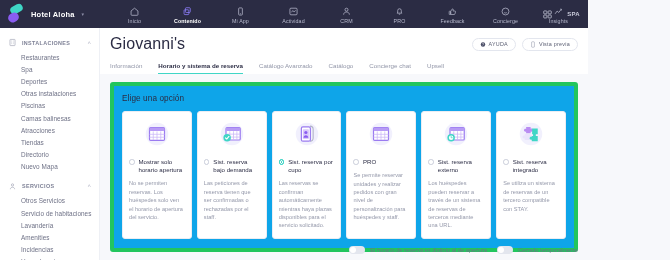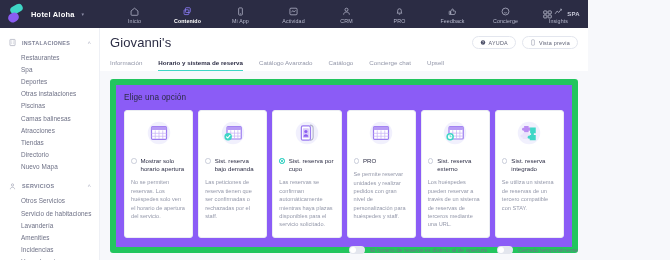--- a/index.html
+++ b/index.html
@@ -61,39 +61,39 @@
   .nav-link {
     display: block; padding: 2.6px 8px 2.6px 21px; font-size: 6.4px; color: #6e7186;
     cursor: pointer; white-space: nowrap; letter-spacing: .05px;
   }
   .sec-gap { height: 5px; }
 
   
   .main { flex: 1; height: 232px; position: relative; background: #f7f8fb; overflow: hidden; }
   .page-head { background: #ffffff; padding: 7px 10px 0 10px; }
   .page-head-row { display: flex; align-items: center; }
-  .page-title { font-size: 13px; color: #2b2c44; font-weight: normal; flex: 1; letter-spacing: .1px; }
+  .page-title { font-size: 16px; color: #2b2c44; font-weight: normal; flex: 1; letter-spacing: .1px; }
   .hbtns { display: flex; gap: 6px; align-items: center; }
   .pill {
     border: 1px solid #e3e6ee; border-radius: 9px; height: 13px; display: flex;
     align-items: center; gap: 3px; padding: 0 7px; background: #fff; cursor: pointer;
   }
   .pill .lb { font-size: 5.4px; color: #5d6074; letter-spacing: .25px; white-space: nowrap; }
   .pill .ic { width: 6px; height: 7px; }
 
   .tabs { display: flex; gap: 0; margin-top: 7px; }
   .tab {
     font-size: 6.2px; color: #9296a8; padding: 2px 0 4px 0; margin-right: 16px;
     cursor: pointer; border-bottom: 1.5px solid transparent; white-space: nowrap;
   }
   .tab.active { color: #2b2c44; font-weight: bold; border-bottom-color: #3fd6c6; }
 
   .content { padding: 8px 10px 0 10px; }
   .panel {
-    background: #8b5cf6; border: 6px solid #22c55e; border-radius: 3px;
+    background: #0ea5e9; border: 4px solid #22c55e; border-radius: 3px;
     padding: 8px 8px 9px 8px;
   }
   .panel-title { font-size: 8.2px; color: #2b2c44; margin-bottom: 8px; letter-spacing: .1px; }
   .cards { display: flex; gap: 5px; }
   .card {
     flex: 1 1 0; min-width: 0; border: 1px solid #ebedf3; border-radius: 3px;
     padding: 7px 6px 8px 6px; background: #fff; cursor: pointer;
     display: flex; flex-direction: column; min-height: 106px;
   }
   .card.selected { border-color: #ebedf3; }

